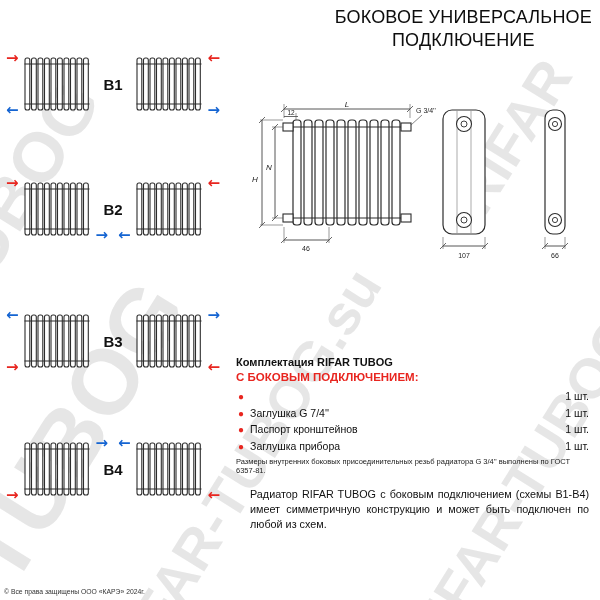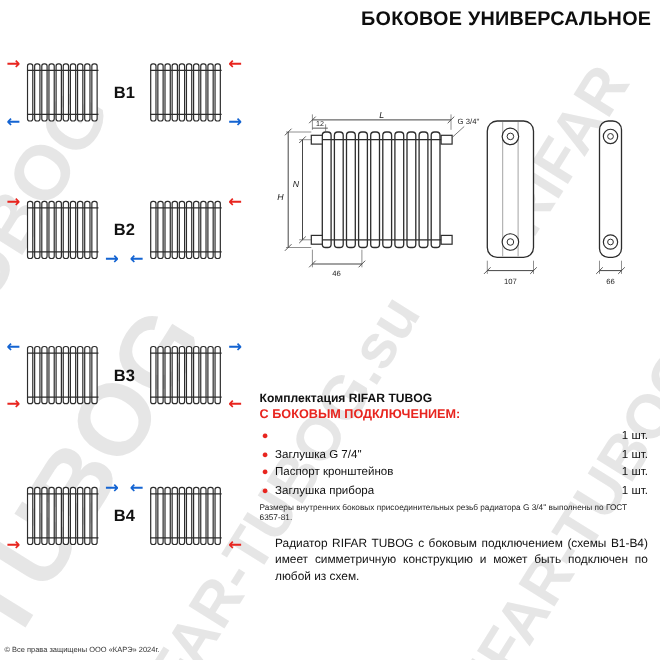--- a/index.html
+++ b/index.html
@@ -12,21 +12,21 @@
       transform:rotate(-58deg);transform-origin:0 50%;z-index:0;pointer-events:none;}
   .wm0{left:-14px;top:520px;font-size:92px;}
   .wm1{left:118px;top:640px;font-size:56px;}
   .wm2{left:418px;top:620px;font-size:56px;}
   .wm3{left:468px;top:175px;font-size:56px;}
   .wm4{left:-52px;top:262px;font-size:70px;}
 
   .layer{position:absolute;inset:0;z-index:1;}
 
   
-  .title{position:absolute;top:6px;right:8px;text-align:center;font-size:18px;font-weight:700;
+  .title{position:absolute;top:6px;right:8px;text-align:center;font-size:18px;font-weight:400;
          line-height:1.28;color:#0d0d0d;letter-spacing:.2px;}
 
   
   .scheme-row{position:absolute;left:24px;display:flex;align-items:center;}
   .rad-wrap{position:relative;width:66px;height:58px;}
   .scheme-label{width:46px;text-align:center;font-size:15px;font-weight:800;color:#111;}
   .arrow{position:absolute;font-size:15px;font-weight:700;line-height:10px;
          font-family:"DejaVu Sans",sans-serif;}
   .a-top{top:-2px}.a-bottom{bottom:-2px}.a-left{left:-18px}.a-right{right:-18px}
 
@@ -63,20 +63,21 @@
       <span class="wm wm1">RIFAR-TUBOG.su</span>
       <span class="wm wm2">RIFAR-TUBOG.su</span>
       <span class="wm wm3">RIFAR</span>
       <span class="wm wm4">TUBOG</span>
     </div>
 
   <div class="layer">
 
     <div class="title">
       <div>БОКОВОЕ УНИВЕРСАЛЬНОЕ</div>
+      <div>ПОДКЛЮЧЕНИЕ</div>
     </div>
 
     <div>
         <div class="scheme-row" style="top: 55px;">
           <div class="rad-wrap"><svg width="66" height="58" viewBox="0 0 66 58">
               <rect x="1.0" y="3" width="4.8" height="52" rx="2" fill="#fff" stroke="#2d2d2d" stroke-width="1.1"></rect>
               <rect x="7.5" y="3" width="4.8" height="52" rx="2" fill="#fff" stroke="#2d2d2d" stroke-width="1.1"></rect>
               <rect x="14.0" y="3" width="4.8" height="52" rx="2" fill="#fff" stroke="#2d2d2d" stroke-width="1.1"></rect>
               <rect x="20.5" y="3" width="4.8" height="52" rx="2" fill="#fff" stroke="#2d2d2d" stroke-width="1.1"></rect>
               <rect x="27.0" y="3" width="4.8" height="52" rx="2" fill="#fff" stroke="#2d2d2d" stroke-width="1.1"></rect>

